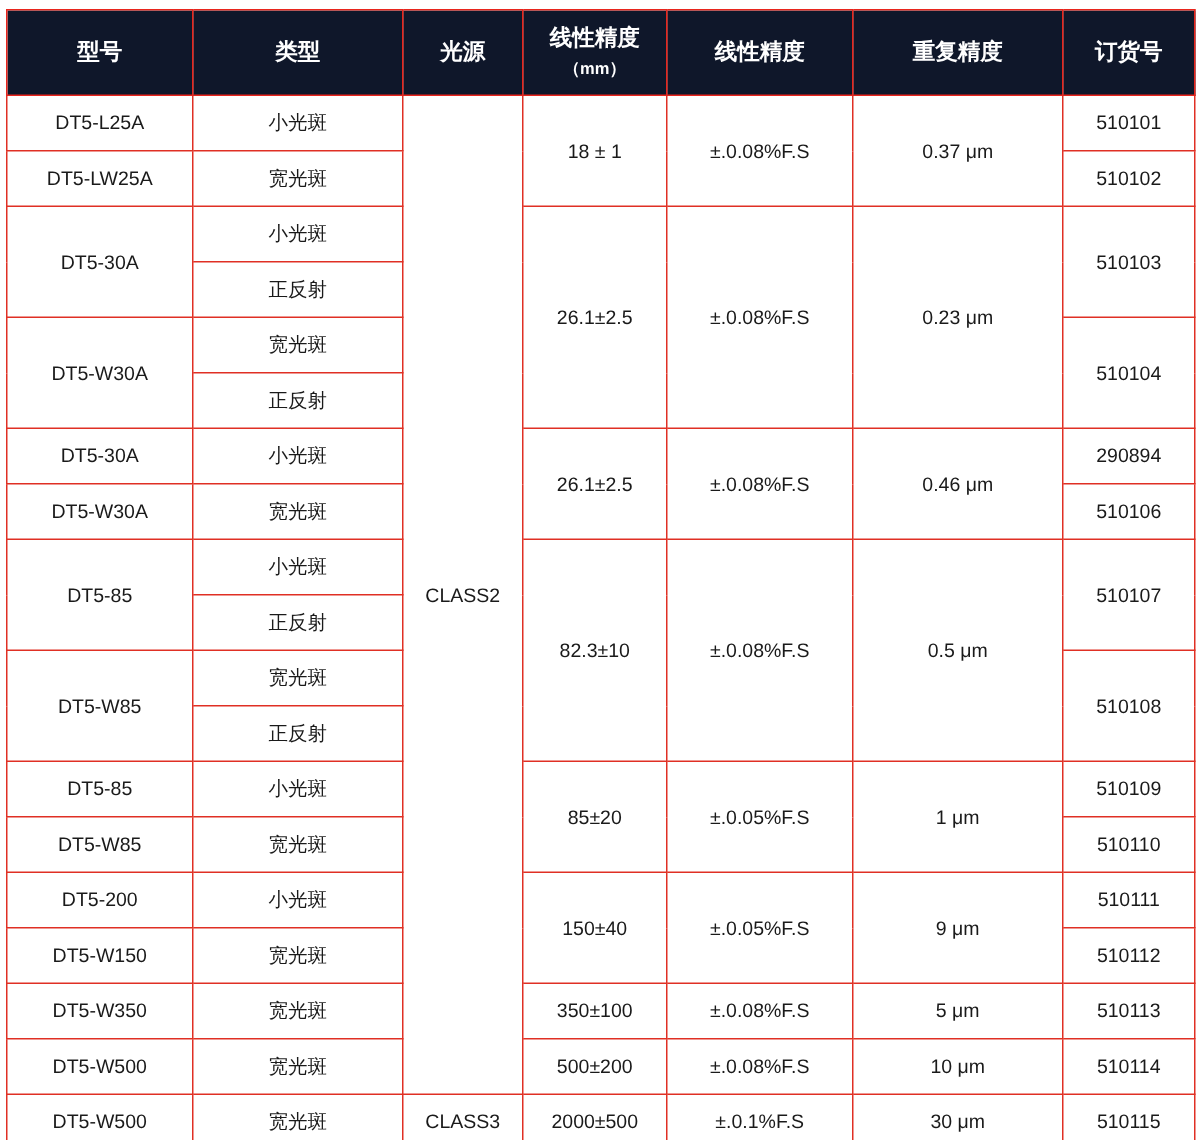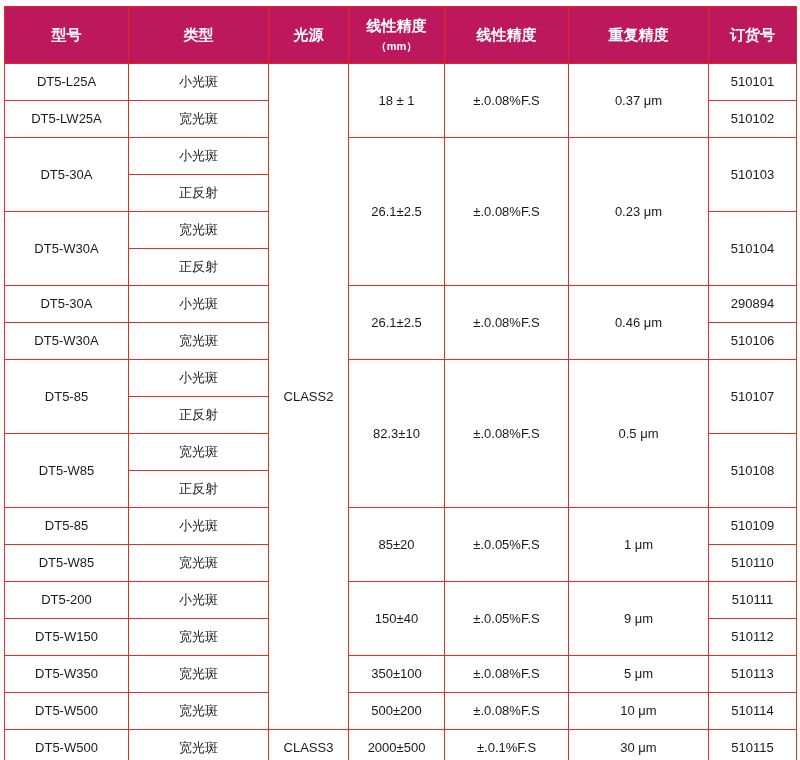--- a/index.html
+++ b/index.html
@@ -37,21 +37,21 @@
   table.spec-table td {
     border: 1px solid #e03024;
     text-align: center;
     vertical-align: middle;
     font-size: 13px;
     line-height: 1.35;
     padding: 5px 2px;
     background: #ffffff;
   }
   table.spec-table thead th {
-    background: #be185d;
+    background: #0f172a;
     color: #ffffff;
     font-weight: bold;
     font-size: 15px;
     height: 46px;
     border: 1px solid #e8251c;
   }
   table.spec-table thead th .unit {
     display: block;
     font-size: 11px;
     font-weight: bold;

